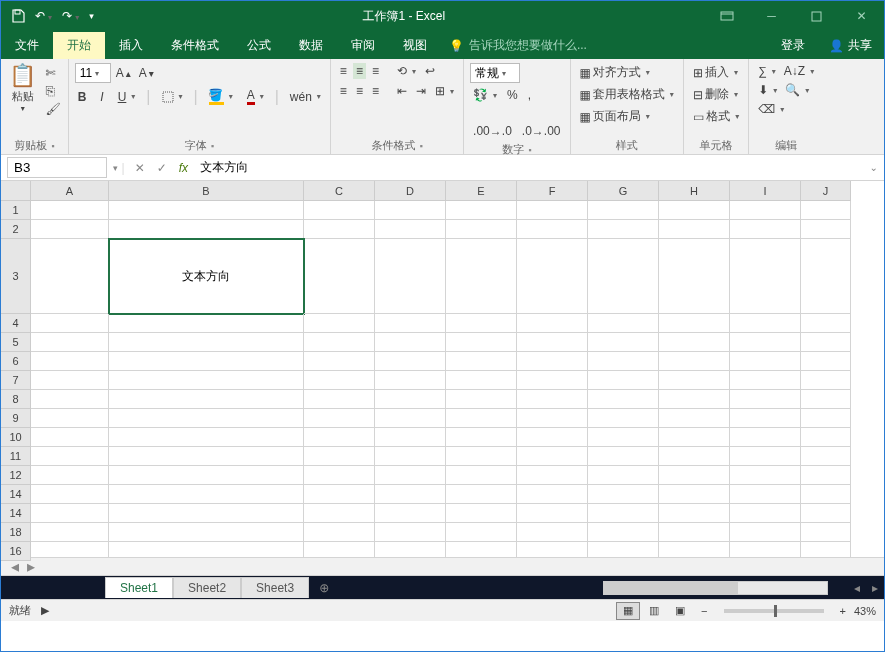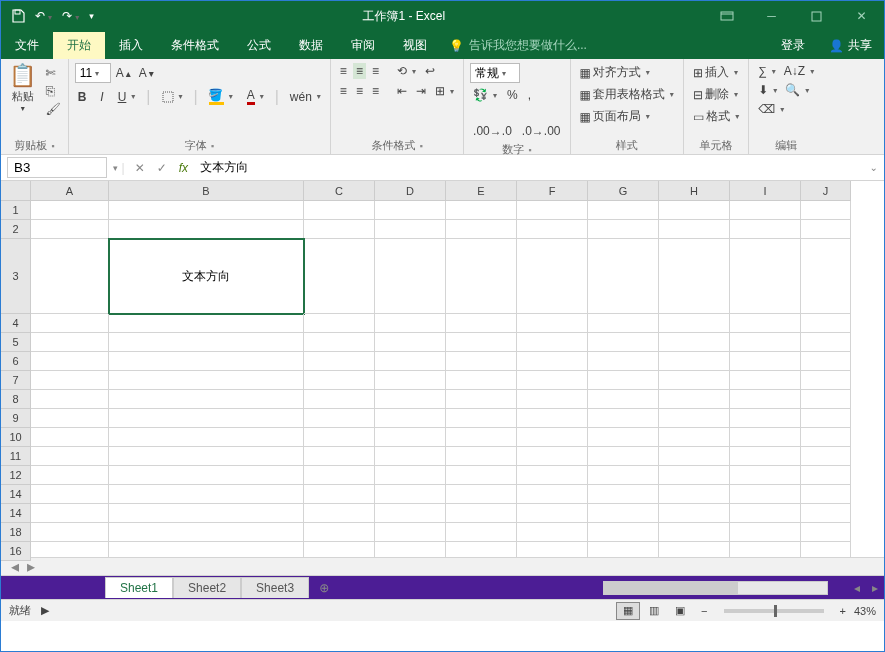--- a/index.html
+++ b/index.html
@@ -40,21 +40,21 @@
 .rh.tall { height: 75px; }
 .grid { flex: 1; overflow: hidden; }
 .col-headers { display: flex; height: 20px; }
 .ch { background: #e6e6e6; border-right: 1px solid #ccc; border-bottom: 1px solid #ccc; font-size: 11px; display: flex; align-items: center; justify-content: center; color: #444; }
 .cells-row { display: flex; height: 19px; }
 .cells-row.tall { height: 75px; }
 .cell { border-right: 1px solid #d4d4d4; border-bottom: 1px solid #d4d4d4; font-size: 12px; display: flex; align-items: center; justify-content: center; }
 .cell.selected { outline: 2px solid #217346; outline-offset: -1px; }
 .wA { width: 78px; } .wB { width: 195px; } .wC, .wD, .wE, .wF, .wG, .wH, .wI { width: 71px; } .wJ { width: 50px; }
 .hscroll-area { height: 18px; background: #f1f1f1; border-top: 1px solid #d4d4d4; display: flex; align-items: center; }
-.sheet-tabs { height: 24px; background: #4c1d95; display: flex; align-items: center; font-size: 12px; border-top: 1px solid #d4d4d4; }
+.sheet-tabs { height: 24px; background: #0f172a; display: flex; align-items: center; font-size: 12px; border-top: 1px solid #d4d4d4; }
 .nav-arrows { padding: 0 10px; display: flex; gap: 8px; color: #888; }
 .stab { padding: 3px 14px; border: 1px solid #ccc; border-bottom: none; background: #fff; cursor: pointer; color: #217346; }
 .stab.inactive { background: #e6e6e6; color: #555; }
 .addsheet { padding: 0 10px; color: #888; cursor: pointer; }
 .hscroll-track { flex: 1; margin: 0 20px 0 40px; height: 14px; background: #e8e8e8; border: 1px solid #ccc; position: relative; }
 .hscroll-thumb { position: absolute; left: 0; width: 60%; height: 100%; background: #cdcdcd; }
 .statusbar { height: 22px; background: #f1f1f1; border-top: 1px solid #d4d4d4; display: flex; align-items: center; font-size: 11px; color: #444; padding: 0 8px; }
 .statusbar .spacer { flex: 1; }
 .viewbtn { width: 24px; height: 18px; display: flex; align-items: center; justify-content: center; border: 1px solid transparent; margin: 0 1px; cursor: pointer; }
 .viewbtn.active { border: 1px solid #888; background: #ddd; }

